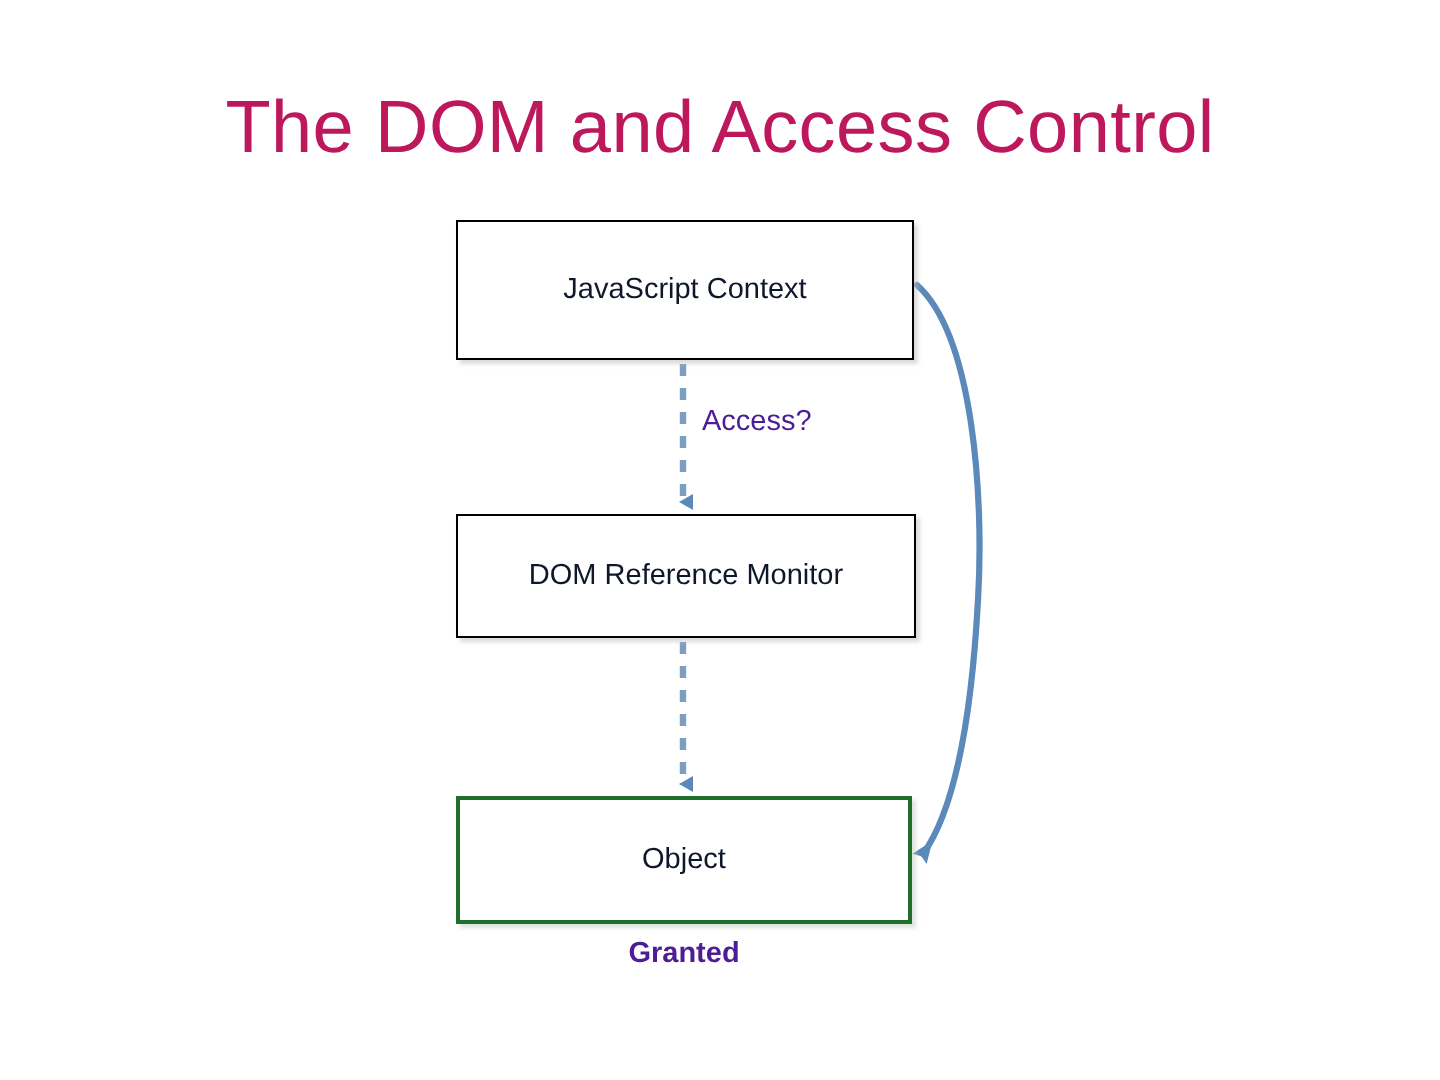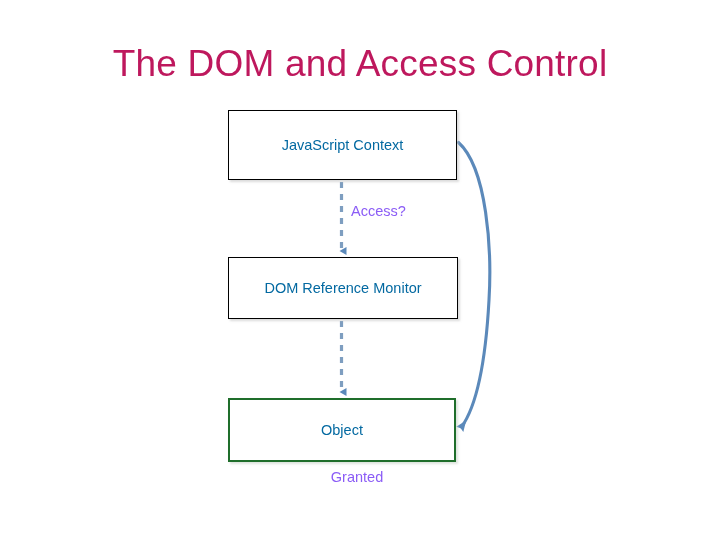--- a/index.html
+++ b/index.html
@@ -32,44 +32,44 @@
   }
 
   .node {
     position: absolute;
     box-sizing: border-box;
     background: #ffffff;
     display: flex;
     align-items: center;
     justify-content: center;
     text-align: center;
-    color: #0369a1;
+    color: #0f172a;
     font-size: 14.5px;
   }
   .node-black {
     border: 1.3px solid #000000;
     box-shadow: 2px 2px 2px rgba(190,190,190,0.55);
   }
   .node-green {
     border: 2px solid #1f6e2b;
     box-shadow: 2px 2px 2px rgba(195,205,195,0.55);
   }
 
   #node-js      { left: 228px; top: 110px; width: 229px; height: 70px; }
   #node-monitor { left: 228px; top: 257px; width: 230px; height: 62px; }
   #node-object  { left: 228px; top: 398px; width: 228px; height: 64px; }
 
   .free-label {
     position: absolute;
-    color: #8b5cf6;
+    color: #4c1d95;
     font-size: 14.5px;
     white-space: nowrap;
   }
   #label-access  { left: 351px; top: 203px; }
-  #label-granted { left: 15px; top: 469px; width: 684px; text-align: center; }
+  #label-granted { left: 0px; top: 469px; width: 684px; text-align: center; font-weight: bold; }
 
   #arrows {
     position: absolute;
     left: 0;
     top: 0;
     width: 720px;
     height: 540px;
     pointer-events: none;
   }
 </style>

